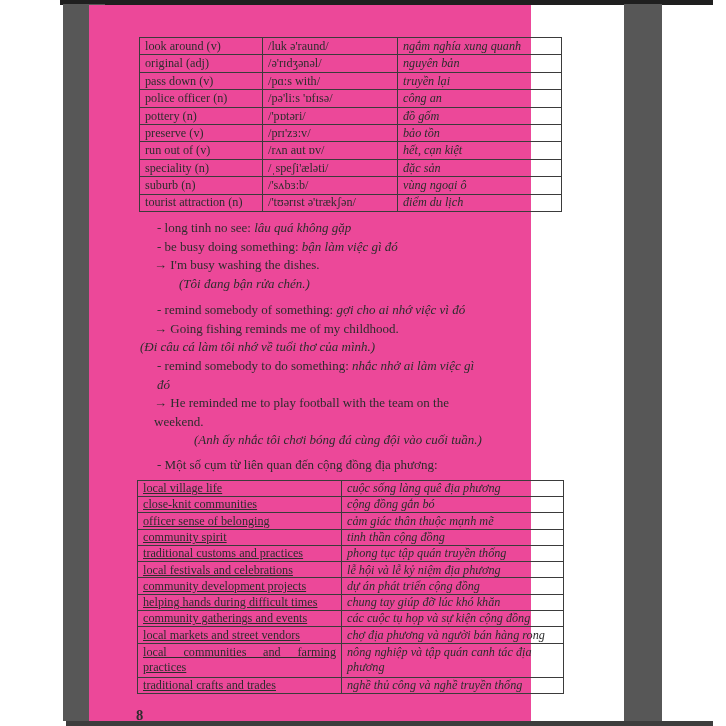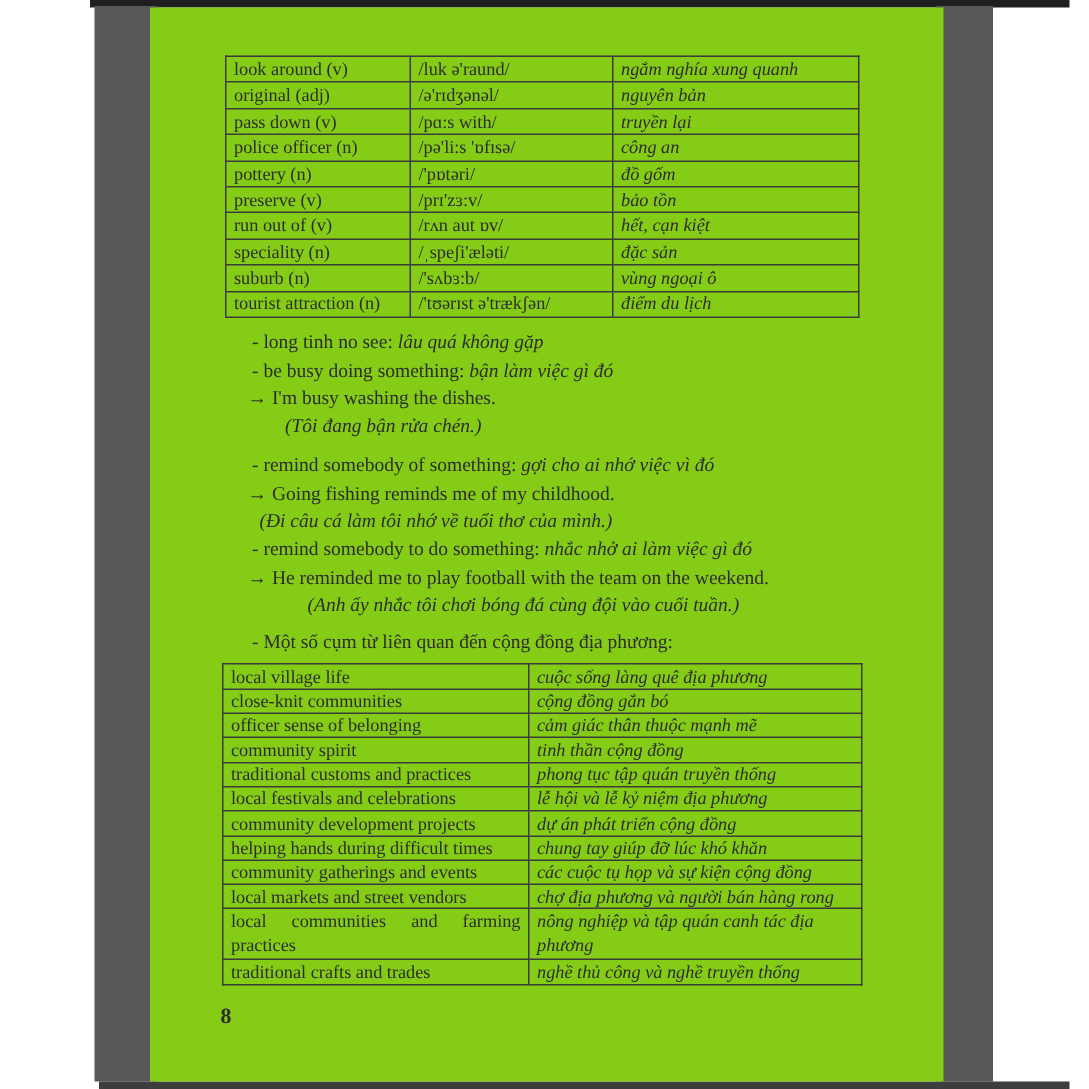--- a/index.html
+++ b/index.html
@@ -7,22 +7,22 @@
     width:726px; height:726px; position:relative;
     background:#ffffff; overflow:hidden;
     font-family:"Liberation Serif","DejaVu Serif",serif;
     color:#2d2d2d;
   }
   .edge-top    { position:absolute; left:60px;  top:0;      width:653px; height:5px;  background:#1f1f1f; }
   .edge-bottom { position:absolute; left:66px;  top:721px;  width:647px; height:5px;  background:#3d3d3d; }
   .bar-left    { position:absolute; left:63px;  top:4px;    width:42px;  height:717px; background:#575757; }
   .bar-right   { position:absolute; left:624px; top:4px;    width:38px;  height:717px; background:#575757; }
   .page {
-    position:absolute; left:100px; top:5px; width:529px; height:716px;
-    background:#84cc16;
+    position:absolute; left:89px; top:5px; width:442px; height:716px;
+    background:#ec4899;
   }
   .page-inner { padding:32px 46px 0 50px; }
 
   table { border-collapse:collapse; table-layout:fixed; }
   td {
     border:1px solid #3b3b3b;
     padding:0 5px;
     font-size:12.2px;
     line-height:14.5px;
     vertical-align:middle;
@@ -35,27 +35,27 @@
   .t1 .c1 { width:112px; }
   .t1 .c2 { width:124px; }
   .t1 td  { height:16.4px; }
 
   .notes { margin-top:7px; font-size:13px; }
   .nline { line-height:18.6px; white-space:pre-wrap; }
   .nline span { white-space:pre-wrap; }
   .ind-dash  { padding-left:18px; }
   .ind-arrow { padding-left:15px; }
   .ind-par-a { padding-left:40px; }
-  .ind-par-b { padding-left:1px;margin-left:22px;  }
+  .ind-par-b { padding-left:1px;  }
   .ind-par-c { padding-left:55px; }
   .gap8 { margin-top:8px; }
   .gap6 { margin-top:6px; }
 
   .t2 { width:427px; margin-left:-2px; margin-top:5px; }
-  .t2 .c1 { width:193px; }
+  .t2 .c1 { width:193px;text-decoration:underline; }
   .t2 td  { height:15.3px; }
   .t2 td.wrap { white-space:normal; height:auto; line-height:15.5px; padding-top:1px; padding-bottom:1px; }
   .t2 td.just { text-align:justify; }
 
   .pagenum { margin-top:13px; margin-left:-3px; font-weight:bold; font-size:14.5px; }
 </style>
 </head>
 <body>
 
 <div class="edge-top"></div>

